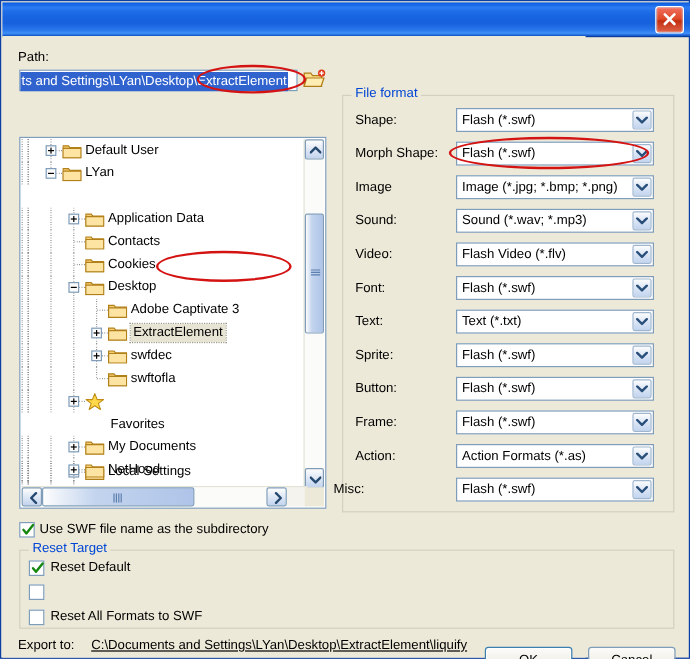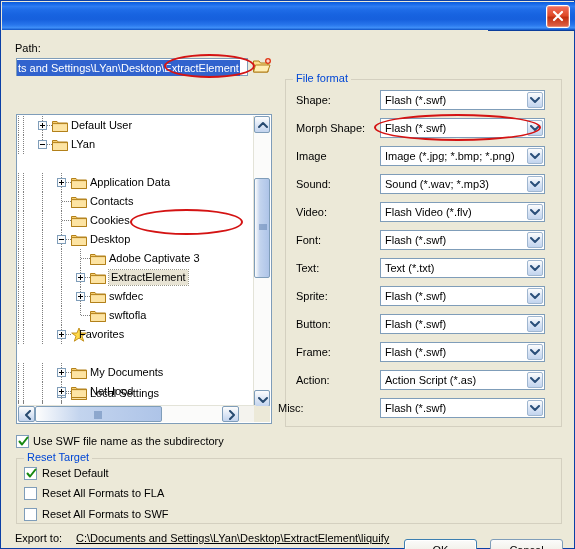--- a/index.html
+++ b/index.html
@@ -302,21 +302,21 @@
             <div class="vline" style="left: 6px;"></div>
             <div class="vline" style="left: 25px;"></div>
             <div class="vline" style="left: 44px;"></div>
             <div class="vline" style="left: 1px;"></div>
             <div class="vline" style="left: 6px;"></div>
             <div class="hline" style="left: 45px; width: 9px;"></div>
             <div class="pm plus" style="left: 40px;"></div>
             <div class="star" style="left: 54px;"><svg width="16" height="15" viewBox="0 0 16 15">
                 <path d="M8 1 L10 6 L15.3 6 L11 9.2 L12.7 14.2 L8 11.1 L3.3 14.2 L5 9.2 L0.7 6 L6 6 Z" fill="#ffd94a" stroke="#c08a12" stroke-width="0.9" stroke-linejoin="round"></path>
               </svg></div>
-            <div class="tlabel" style="left: 62px;">Favorites</div>
+            <div class="tlabel" style="left: 75px; margin-top: 20px;">Favorites</div>
           </div>
           <div class="trow" style="top: 229px; margin-top: 40px;">
             <div class="vline" style="left: 6px;"></div>
             <div class="vline" style="left: 25px;"></div>
             <div class="vline" style="left: 44px;"></div>
             <div class="vline" style="left: 1px;"></div>
             <div class="vline" style="left: 6px;"></div>
             <div class="hline" style="left: 45px; width: 9px;"></div>
             <div class="pm plus" style="left: 40px;"></div>
             <div class="folder" style="left: 54px;"><svg width="16" height="13" viewBox="0 0 16 13">
@@ -495,21 +495,21 @@
         <div class="combo" style="left: 378px; top: 312px;">
           <div class="combo-text">Flash (*.swf)</div>
           <div class="combo-btn">
             <svg style="position:absolute;left:2px;top:4px" width="10" height="7" viewBox="0 0 10 7">
               <path d="M1 1 L5 5 L9 1" stroke="#2a4f7a" stroke-width="2" fill="none" stroke-linecap="round" stroke-linejoin="round"></path>
             </svg>
           </div>
         </div>
         <div class="lbl" style="left: 294px; top: 344px;">Action:</div>
         <div class="combo" style="left: 378px; top: 340px;">
-          <div class="combo-text">Action Script (*.as)</div>
+          <div class="combo-text">Action Formats (*.as)</div>
           <div class="combo-btn">
             <svg style="position:absolute;left:2px;top:4px" width="10" height="7" viewBox="0 0 10 7">
               <path d="M1 1 L5 5 L9 1" stroke="#2a4f7a" stroke-width="2" fill="none" stroke-linecap="round" stroke-linejoin="round"></path>
             </svg>
           </div>
         </div>
         <div class="lbl" style="left: 276px; top: 372px;">Misc:</div>
         <div class="combo" style="left: 378px; top: 368px;">
           <div class="combo-text">Flash (*.swf)</div>
           <div class="combo-btn">
@@ -531,21 +531,20 @@
     <div class="group-title" style="left:22px;top:421px;">Reset Target</div>
 
     <div class="cb" id="cb-default" style="left:22px;top:437px;">
         <svg style="position:absolute;left:1px;top:0px" width="11" height="11" viewBox="0 0 11 11">
           <path d="M1.5 5.5 L4 8.5 L9.5 1.5" stroke="#17880f" stroke-width="2" fill="none" stroke-linecap="round" stroke-linejoin="round"></path>
         </svg>
       </div>
     <div class="cb-lbl" style="left:40px;top:437px;">Reset Default</div>
 
     <div class="cb" id="cb-fla" style="left:22px;top:457px;"></div>
-    <div class="cb-lbl" style="left:40px;top:457px;">Reset All Formats to FLA</div>
 
     <div class="cb" id="cb-swf" style="left:22px;top:478px;"></div>
     <div class="cb-lbl" style="left:40px;top:478px;">Reset All Formats to SWF</div>
 
     <div class="lbl" style="left:13px;top:502px;">Export to:</div>
     <div class="lbl" style="left:74px;top:502px;text-decoration:underline;">C:\Documents and Settings\LYan\Desktop\ExtractElement\liquify</div>
 
     <div class="btn default" style="left:402px;top:509px;">OK</div>
     <div class="btn" style="left:488px;top:509px;">Cancel</div>
   </div>

